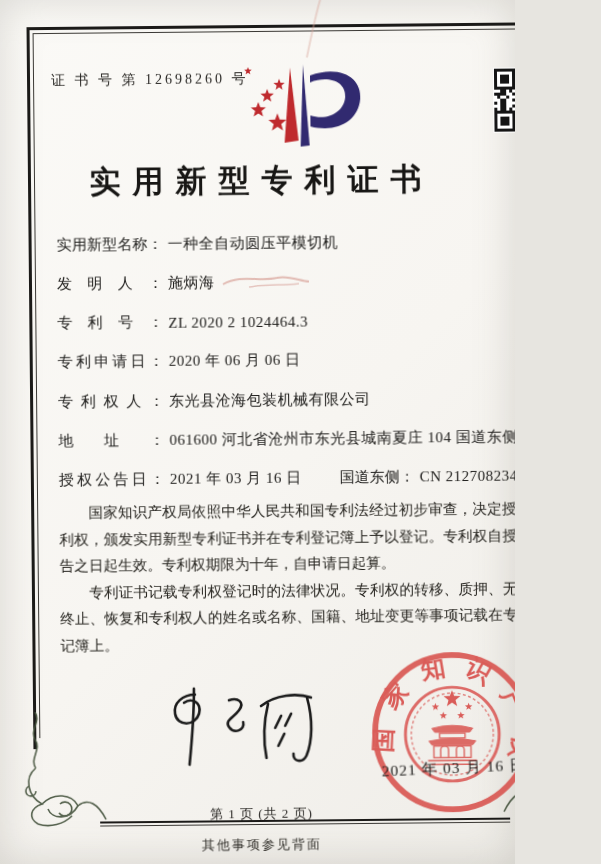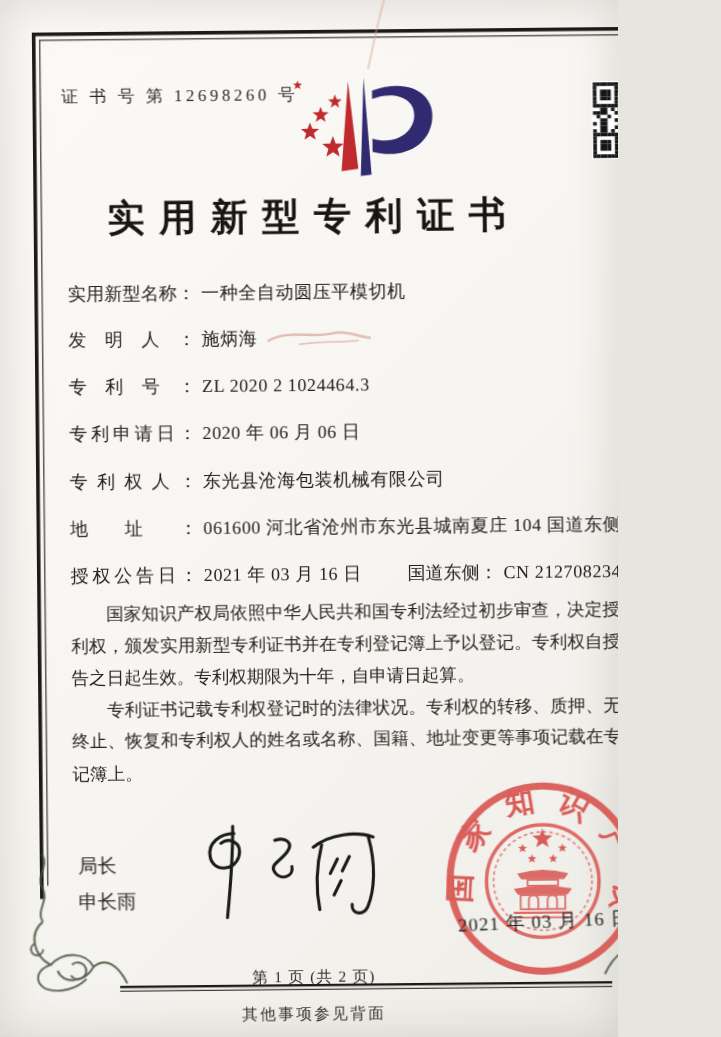--- a/index.html
+++ b/index.html
@@ -575,24 +575,20 @@
   </div>
   <div class="row" style="top:469px;">
     <span class="lbl">授权公告日：</span><span class="val">2021 年 03 月 16 日</span><span class="grant2"><span>国道东侧：</span><span class="val">CN 212708234 U</span></span>
   </div>
 
   <div class="paras">
     <p>国家知识产权局依照中华人民共和国专利法经过初步审查，决定授予专利权，颁发实用新型专利证书并在专利登记簿上予以登记。专利权自授权公告之日起生效。专利权期限为十年，自申请日起算。</p>
     <p>专利证书记载专利权登记时的法律状况。专利权的转移、质押、无效、终止、恢复和专利权人的姓名或名称、国籍、地址变更等事项记载在专利登记簿上。</p>
   </div>
 
-  <div class="signatory">
-    <div>局长</div>
-    <div>申长雨</div>
-  </div>
 
   <svg class="signature" width="185" height="88" viewBox="0 0 185 88">
     <g stroke="#1b1b1b" stroke-width="2.6" fill="none" stroke-linecap="round">
       <path d="M34,10 C22,10 12,18 14,29 C16,42 34,42 38,29 C41,17 30,13 23,18"></path>
       <path d="M33,4 C33,26 31,52 28,80"></path>
       <path d="M68,16 C77,13 84,18 78,26 C72,34 63,36 68,43 C73,50 84,46 82,38"></path>
       <path d="M100,22 C114,11 136,9 150,14"></path>
       <path d="M107,20 C102,40 102,58 105,74"></path>
       <path d="M146,14 C152,36 151,58 145,72 C141,80 131,78 132,70"></path>
       <path d="M120,32 L114,44"></path>

